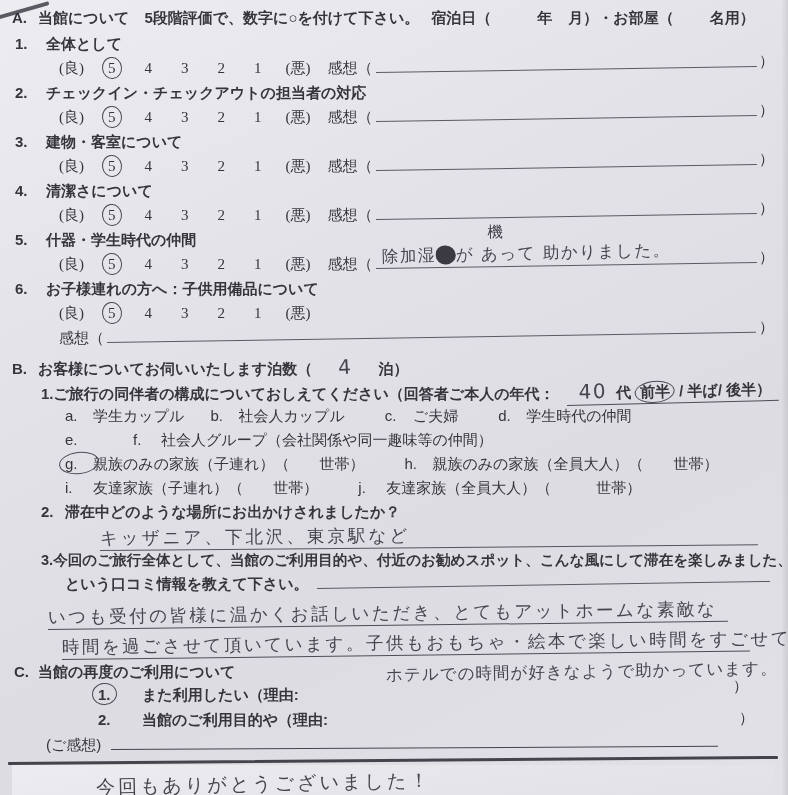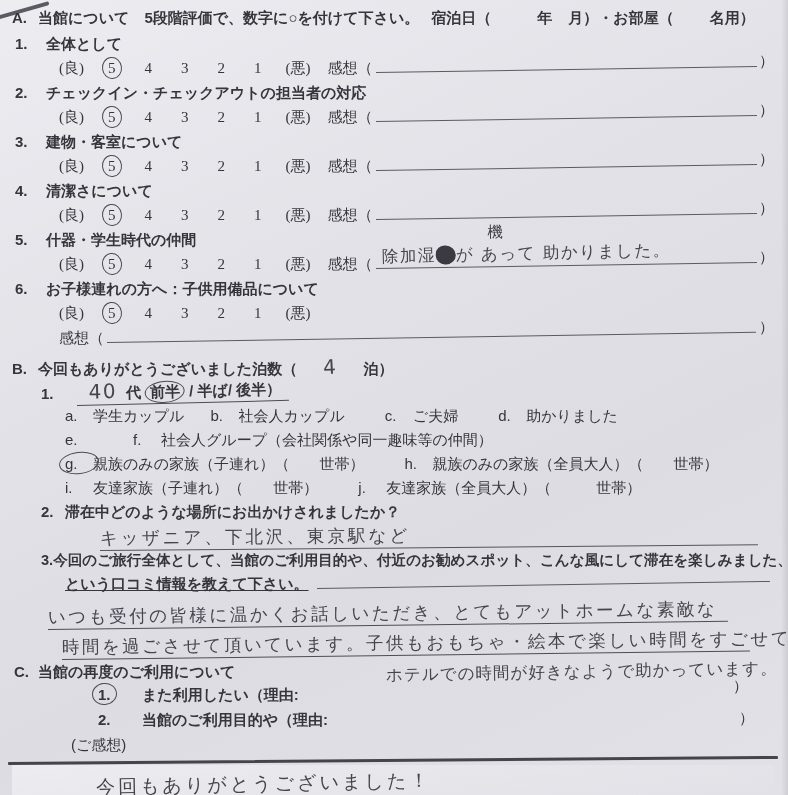--- a/index.html
+++ b/index.html
@@ -61,36 +61,36 @@
   .optrow .opt{display:flex;align-items:baseline;}
   .optrow .gap1{margin-left:26px;}
   .optrow .gap2{margin-left:40px;}
   .q2row{height:23px;margin-left:29px;}
   .q2row .qn{width:24px;}
   .ansline{height:24px;margin-left:88px;margin-right:16px;border-bottom:1.3px solid #55545d;
     transform:rotate(-0.5deg);transform-origin:left bottom;}
   .ansline .hw{font-size:17.5px;letter-spacing:3px;}
   .q3a{height:24px;margin-left:29px;font-size:14.6px;}
   .q3a .qn{width:24px;}
-  .q3b{height:25px;margin-left:53px;display:flex;align-items:baseline;text-decoration:underline;}
+  .q3b{height:25px;margin-left:53px;display:flex;align-items:baseline;}
   .q3b .cline{margin-left:8px;margin-right:4px;}
   .hwline{height:29px;margin-left:36px;margin-right:46px;border-bottom:1.4px solid #4e4d56;
     transform:rotate(-0.7deg);transform-origin:left bottom;display:flex;align-items:flex-end;}
   .hwline.l2{margin-left:50px;margin-right:24px;}
   .hwline .hw{font-size:17.5px;letter-spacing:2.5px;white-space:nowrap;}
   
   .crow{height:25px;margin-top:1px;display:flex;align-items:baseline;}
   .crow .sec{width:24px;padding-left:2px;}
   .crow .a3{margin-left:auto;margin-right:-4px;font-size:16.5px;letter-spacing:1px;transform:rotate(-1deg);}
   .coptrow{height:25px;margin-left:86px;display:flex;align-items:baseline;}
   .coptrow .cn{width:44px;}
   .coptrow .sp{flex:1;}
   .coptrow .pr{margin-right:26px;transform:translateY(-9px);display:inline-block;}
   .coptrow.second .pr{margin-right:20px;transform:translateY(-2px);}
-  .fbrow{height:23px;display:flex;align-items:baseline;margin-left:49px;flex-direction:column;}
+  .fbrow{height:23px;display:flex;align-items:baseline;margin-left:34px;}
   .fline{flex:1;height:12px;border-bottom:1.6px solid #45444d;margin:0 56px 0 10px;
     transform:rotate(-0.3deg);transform-origin:left bottom;}
   .thick{height:3px;background:#45444c;transform:rotate(-0.45deg);transform-origin:left center;
     margin:3px -4px 0 -4px;border-radius:1px;}
   .final{height:32px;display:flex;align-items:flex-end;padding-left:84px;
     background:linear-gradient(170deg,rgba(250,249,252,.55),rgba(240,239,243,0));}
   .final .hw{font-size:19px;letter-spacing:3px;transform:rotate(-1.2deg);}
   .thick.t2{margin-top:4px;}
 </style>
 </head>
@@ -231,28 +231,29 @@
       </div>
       <div class="krow">
         <span>感想（</span>
         <span class="cline"></span>
         <span class="cparen hi">）</span>
       </div>
     </div>
 
     <div class="row bh">
       <span class="sec bold">B.</span>
-      <span class="bold">今回もありがとうございました</span>
+      <span class="bold">お客様についてお伺いいたします</span>
       <span class="nl bold">泊数（</span>
       <span class="nv hw">4</span>
       <span class="bold">泊）</span>
     </div>
 
     <div class="row b1">
       <span class="qn bold">1.</span>
+      <span class="bold">ご旅行の同伴者の構成についておしえてください（回答者ご本人の年代：</span>
       <span class="age-grp">
         <span class="hw age-val">40</span>
         <span class="bold">代</span>
         <span class="bold circ wide">前半</span>
         <span class="bold">/ 半ば/ 後半）</span>
       </span>
     </div>
 
     <div class="optrow">
       <span class="opt">
@@ -262,21 +263,21 @@
       <span class="opt gap1">
           <span class="key">b.</span>
           <span>社会人カップル</span>
         </span>
       <span class="opt gap2">
           <span class="key">c.</span>
           <span>ご夫婦</span>
         </span>
       <span class="opt gap2">
           <span class="key">d.</span>
-          <span>助かりました</span>
+          <span>学生時代の仲間</span>
         </span>
     </div>
     <div class="optrow">
       <span class="opt">
           <span class="key">e.</span>
         </span>
       <span class="opt gap2">
           <span class="key">f.</span>
           <span>社会人グループ（会社関係や同一趣味等の仲間）</span>
         </span>

